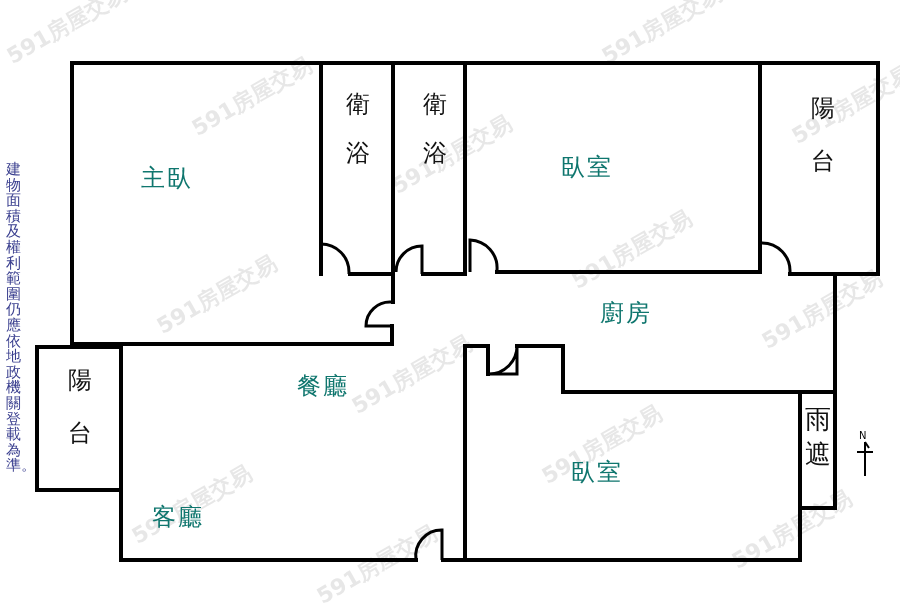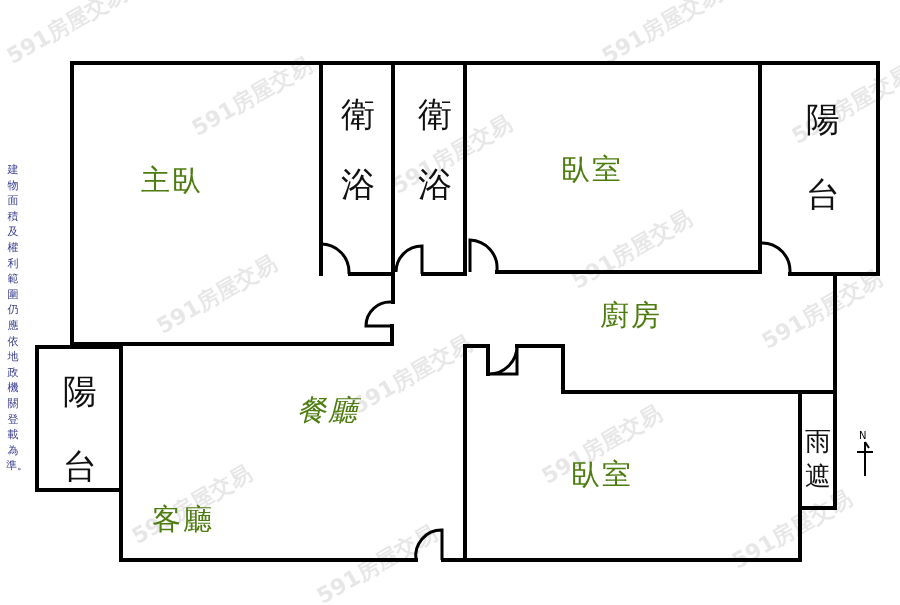--- a/index.html
+++ b/index.html
@@ -1,25 +1,25 @@
 <!DOCTYPE html>
 <html><head>
 <meta charset="utf-8">
 <style>
   html, body { margin:0; padding:0; background:#ffffff; }
   body { width:900px; height:605px; position:relative; overflow:hidden; font-family:"DejaVu Sans", sans-serif; }
   #plan { position:absolute; left:0; top:0; width:900px; height:605px; }
   .wall { stroke:#000; stroke-width:4; fill:none; stroke-linecap:square; }
   .door { stroke:#000; stroke-width:3; fill:none; }
-  .label { position:absolute; color:#4d7c0f; font-family:"DejaVu Sans", sans-serif; font-size:29px; line-height:1; white-space:nowrap; letter-spacing:2px; }
-  .vlabel { position:absolute; color:#111; font-family:"DejaVu Sans", sans-serif; font-size:34px; line-height:1; width:40px; text-align:center; word-break:break-all; }
+  .label { position:absolute; color:#0f766e; font-family:"DejaVu Sans", sans-serif; font-size:24px; line-height:1; white-space:nowrap; letter-spacing:2px; }
+  .vlabel { position:absolute; color:#111; font-family:"DejaVu Sans", sans-serif; font-size:24px; line-height:1; width:40px; text-align:center; word-break:break-all; }
   .vlabel.small { font-size:26px; width:30px; line-height:1.35; }
   .vlabel.bath { line-height:2.05; }
   .vlabel.balc { line-height:2.2;text-align:center; }
-  .disclaimer { position:absolute; left:6px; top:162px; width:14px; font-size:11px; line-height:15.6px; color:#3a3f8f; word-break:break-all; text-align:center; }
+  .disclaimer { position:absolute; left:6px; top:162px; width:14px; font-size:15px; line-height:15.6px; color:#3a3f8f; word-break:break-all; text-align:center; }
   .watermark { position:absolute; color:rgba(170,170,170,0.28); font-size:22px; font-weight:bold; transform:rotate(-30deg); white-space:nowrap; pointer-events:none; }
   .north { position:absolute; left:853px; top:430px; width:24px; height:50px; }
   .north-n { position:absolute; left:6px; top:0; font-size:10px; color:#000; }
 </style>
 </head>
 <body>
 
 <div class="watermark" style="left:0px;top:10px;">591房屋交易</div>
 <div class="watermark" style="left:595px;top:10px;">591房屋交易</div>
 <div class="watermark" style="left:185px;top:82px;">591房屋交易</div>
@@ -95,24 +95,24 @@
 
 <div class="disclaimer">建物面積及權利範圍仍應依地政機關登載為準。</div>
 
 <div class="label" style="left:141px;top:166px;">主臥</div>
 <div class="vlabel bath" style="left:338px;top:80px;">衛浴</div>
 <div class="vlabel bath" style="left:415px;top:80px;">衛浴</div>
 <div class="label" style="left:561px;top:155px;">臥室</div>
 <div class="vlabel balc" style="left:803px;top:82px;">陽台</div>
 <div class="label" style="left:600px;top:301px;">廚房</div>
 <div class="vlabel balc" style="left:60px;top:354px;">陽台</div>
-<div class="label" style="left:297px;top:396px;font-style:italic;">餐廳</div>
+<div class="label" style="left:297px;top:374px;">餐廳</div>
 <div class="label" style="left:152px;top:505px;">客廳</div>
 <div class="label" style="left:571px;top:460px;">臥室</div>
-<div class="vlabel small" style="left:803px;top:424px;">雨遮</div>
+<div class="vlabel small" style="left:803px;top:402px;">雨遮</div>
 
 <div class="north">
   <span class="north-n">N</span>
   <svg width="24" height="50" viewBox="0 0 24 50">
     <line x1="12" y1="12" x2="12" y2="46" stroke="#000" stroke-width="2"></line>
     <line x1="4" y1="22" x2="20" y2="22" stroke="#000" stroke-width="2"></line>
     <path d="M12 12 L16 18" stroke="#000" stroke-width="2" fill="none"></path>
   </svg>
 </div>
 

